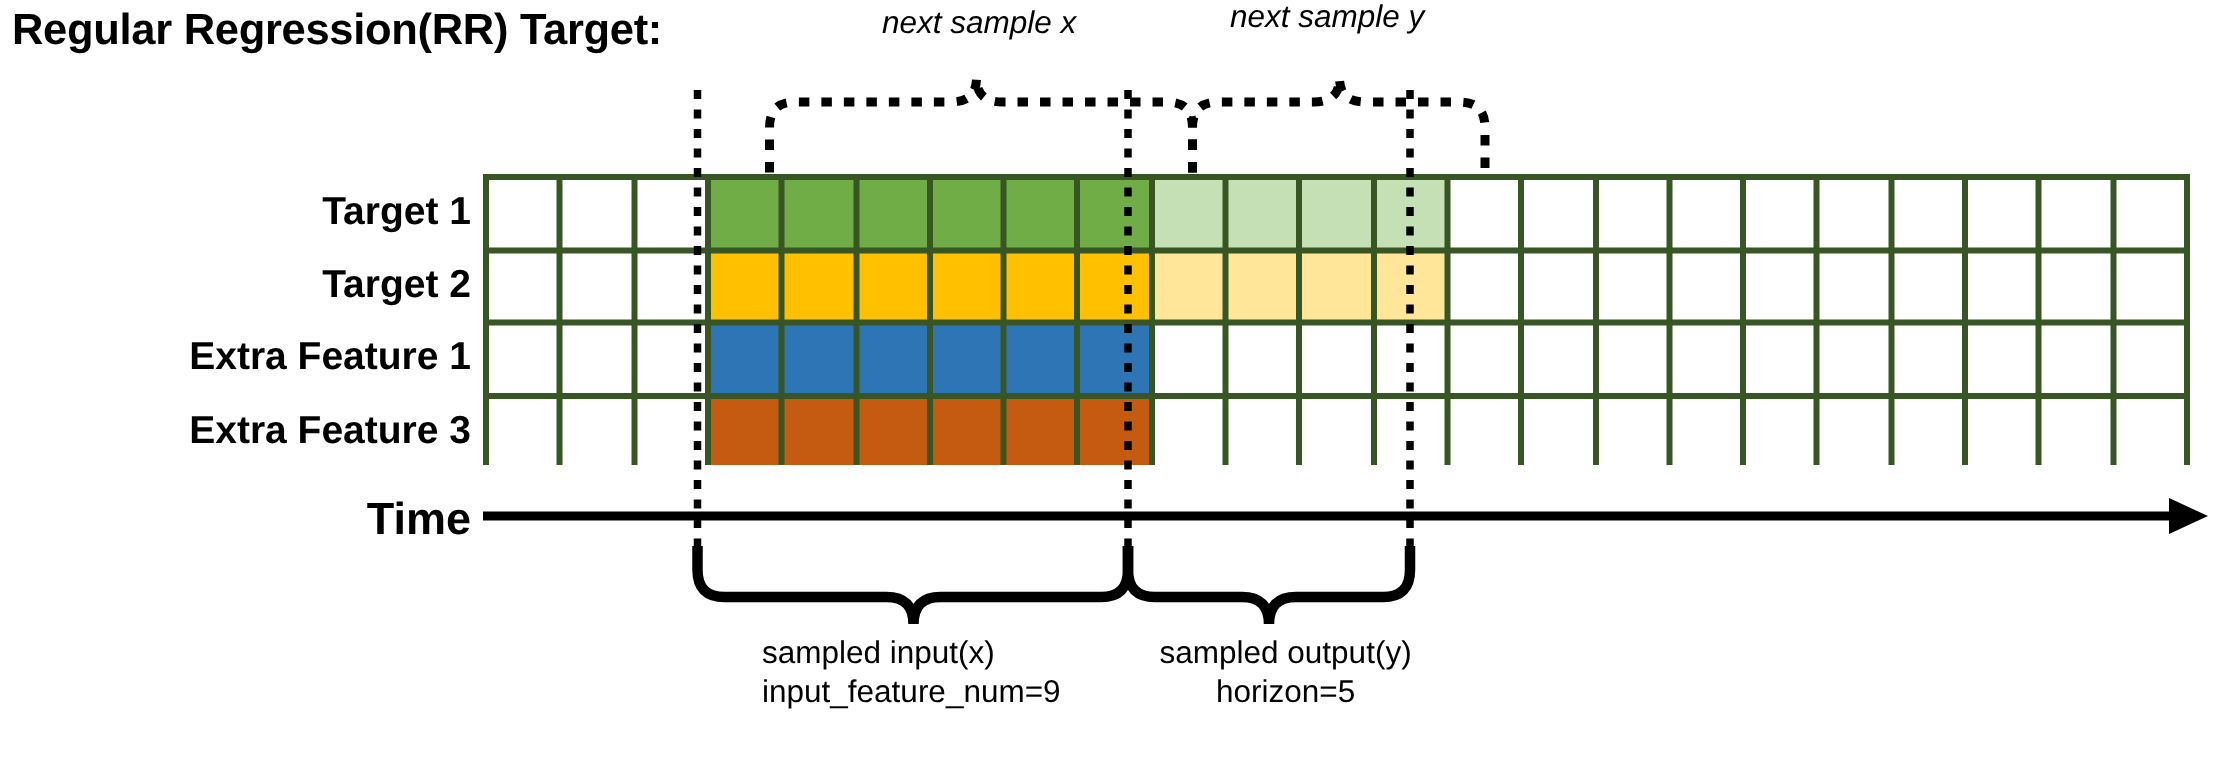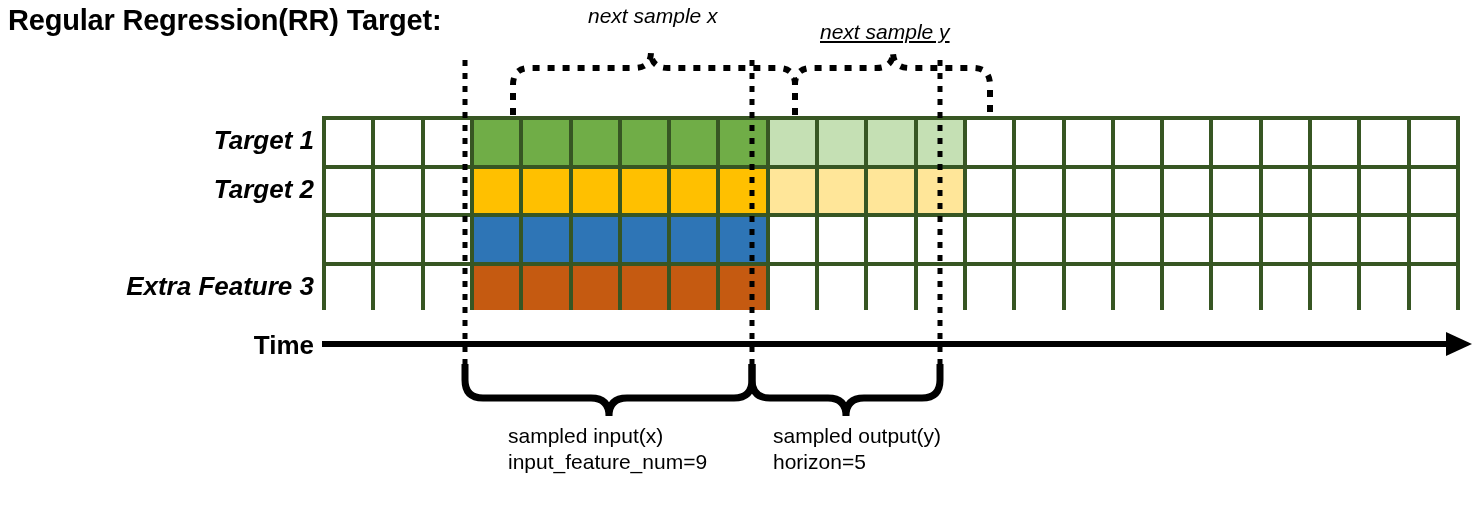--- a/index.html
+++ b/index.html
@@ -8,48 +8,49 @@
   #stage{position:absolute;left:0;top:0;width:1476px;height:516px;}
 
   
   #title{position:absolute;left:8px;top:4px;font-size:29px;font-weight:700;
          letter-spacing:-0.2px;white-space:nowrap;}
 
   
   .rowlabel{position:absolute;right:0;width:260px;text-align:right;
             font-size:26px;font-weight:700;white-space:nowrap;
             height:48px;line-height:48px;}
-  #labels{position:absolute;left:48px;top:116px;width:266px;height:194px;font-style:italic;}
+  #labels{position:absolute;left:48px;top:116px;width:266px;height:194px;}
 
   
   #grid{position:absolute;left:322px;top:116px;width:1138px;height:194px;
         background:#375623;}
   .grow{position:absolute;left:0;width:1138px;height:48.5px;}
   .gcell{position:absolute;top:0;height:48.5px;background:#fff;}
 
   
   #ovl{position:absolute;left:0;top:0;width:1476px;height:516px;
        pointer-events:none;}
 
   .anno{position:absolute;font-size:21px;font-style:italic;font-weight:400;
         white-space:nowrap;}
   .blk{position:absolute;font-size:21px;line-height:26px;white-space:nowrap;}
   #timelbl{position:absolute;right:0;width:200px;text-align:right;
-           font-size:26px;font-weight:700;}
+           font-size:30px;font-weight:700;}
 </style>
 </head>
 <body>
 
 <div id="stage">
 
   <div id="title">Regular Regression(RR) Target:</div>
 
   <div id="labels">
     <div class="rowlabel" style="top:0px">Target 1</div>
     <div class="rowlabel" style="top:48.5px">Target 2</div>
+    <div class="rowlabel" style="top:97px">Extra Feature 1</div>
     <div class="rowlabel" style="top:145.5px">Extra Feature 3</div>
   </div>
 
   <div id="grid">
     <div class="grow" style="top:0px">
         <div class="gcell" style="left: 4px; width: 45.3043px; top: 4px; height: 44.5px; background: rgb(255, 255, 255);"></div>
         <div class="gcell" style="left: 53.3043px; width: 45.3043px; top: 4px; height: 44.5px; background: rgb(255, 255, 255);"></div>
         <div class="gcell" style="left: 102.609px; width: 45.3043px; top: 4px; height: 44.5px; background: rgb(255, 255, 255);"></div>
         <div class="gcell" style="left: 151.913px; width: 45.3043px; top: 4px; height: 44.5px; background: rgb(112, 173, 71);"></div>
         <div class="gcell" style="left: 201.217px; width: 45.3043px; top: 4px; height: 44.5px; background: rgb(112, 173, 71);"></div>
@@ -145,27 +146,27 @@
         <div class="gcell" style="left: 940.783px; width: 45.3043px; top: 4px; height: 44.5px; background: rgb(255, 255, 255);"></div>
         <div class="gcell" style="left: 990.087px; width: 45.3043px; top: 4px; height: 44.5px; background: rgb(255, 255, 255);"></div>
         <div class="gcell" style="left: 1039.39px; width: 45.3043px; top: 4px; height: 44.5px; background: rgb(255, 255, 255);"></div>
         <div class="gcell" style="left: 1088.7px; width: 45.3043px; top: 4px; height: 44.5px; background: rgb(255, 255, 255);"></div>
       </div>
   </div>
 
   <div id="timelbl" style="left:48px;top:330px;width:266px;">Time</div>
 
   <div class="anno" id="anno0" style="left:588px;top:4px;">next sample x</div>
-  <div class="anno" id="anno1" style="left:820px;top:20px;text-decoration:underline;">next sample y</div>
+  <div class="anno" id="anno1" style="left:820px;top:0;">next sample y</div>
 
   <div class="blk" style="left:508px;top:423px;">
     <div>sampled input(x)</div>
     <div>input_feature_num=9</div>
   </div>
-  <div class="blk" style="left:773px;top:423px;">
+  <div class="blk" style="left:773px;top:423px;text-align:center;">
     <div>sampled output(y)</div>
     <div>horizon=5</div>
   </div>
 
   <svg id="ovl" viewBox="0 0 1476 516">
 
     <g>
       <line x1="322" y1="344" x2="1452" y2="344" stroke="#000" stroke-width="6"></line>
       <polygon points="1472,344 1446,332 1446,356" fill="#000"></polygon>
     </g>

